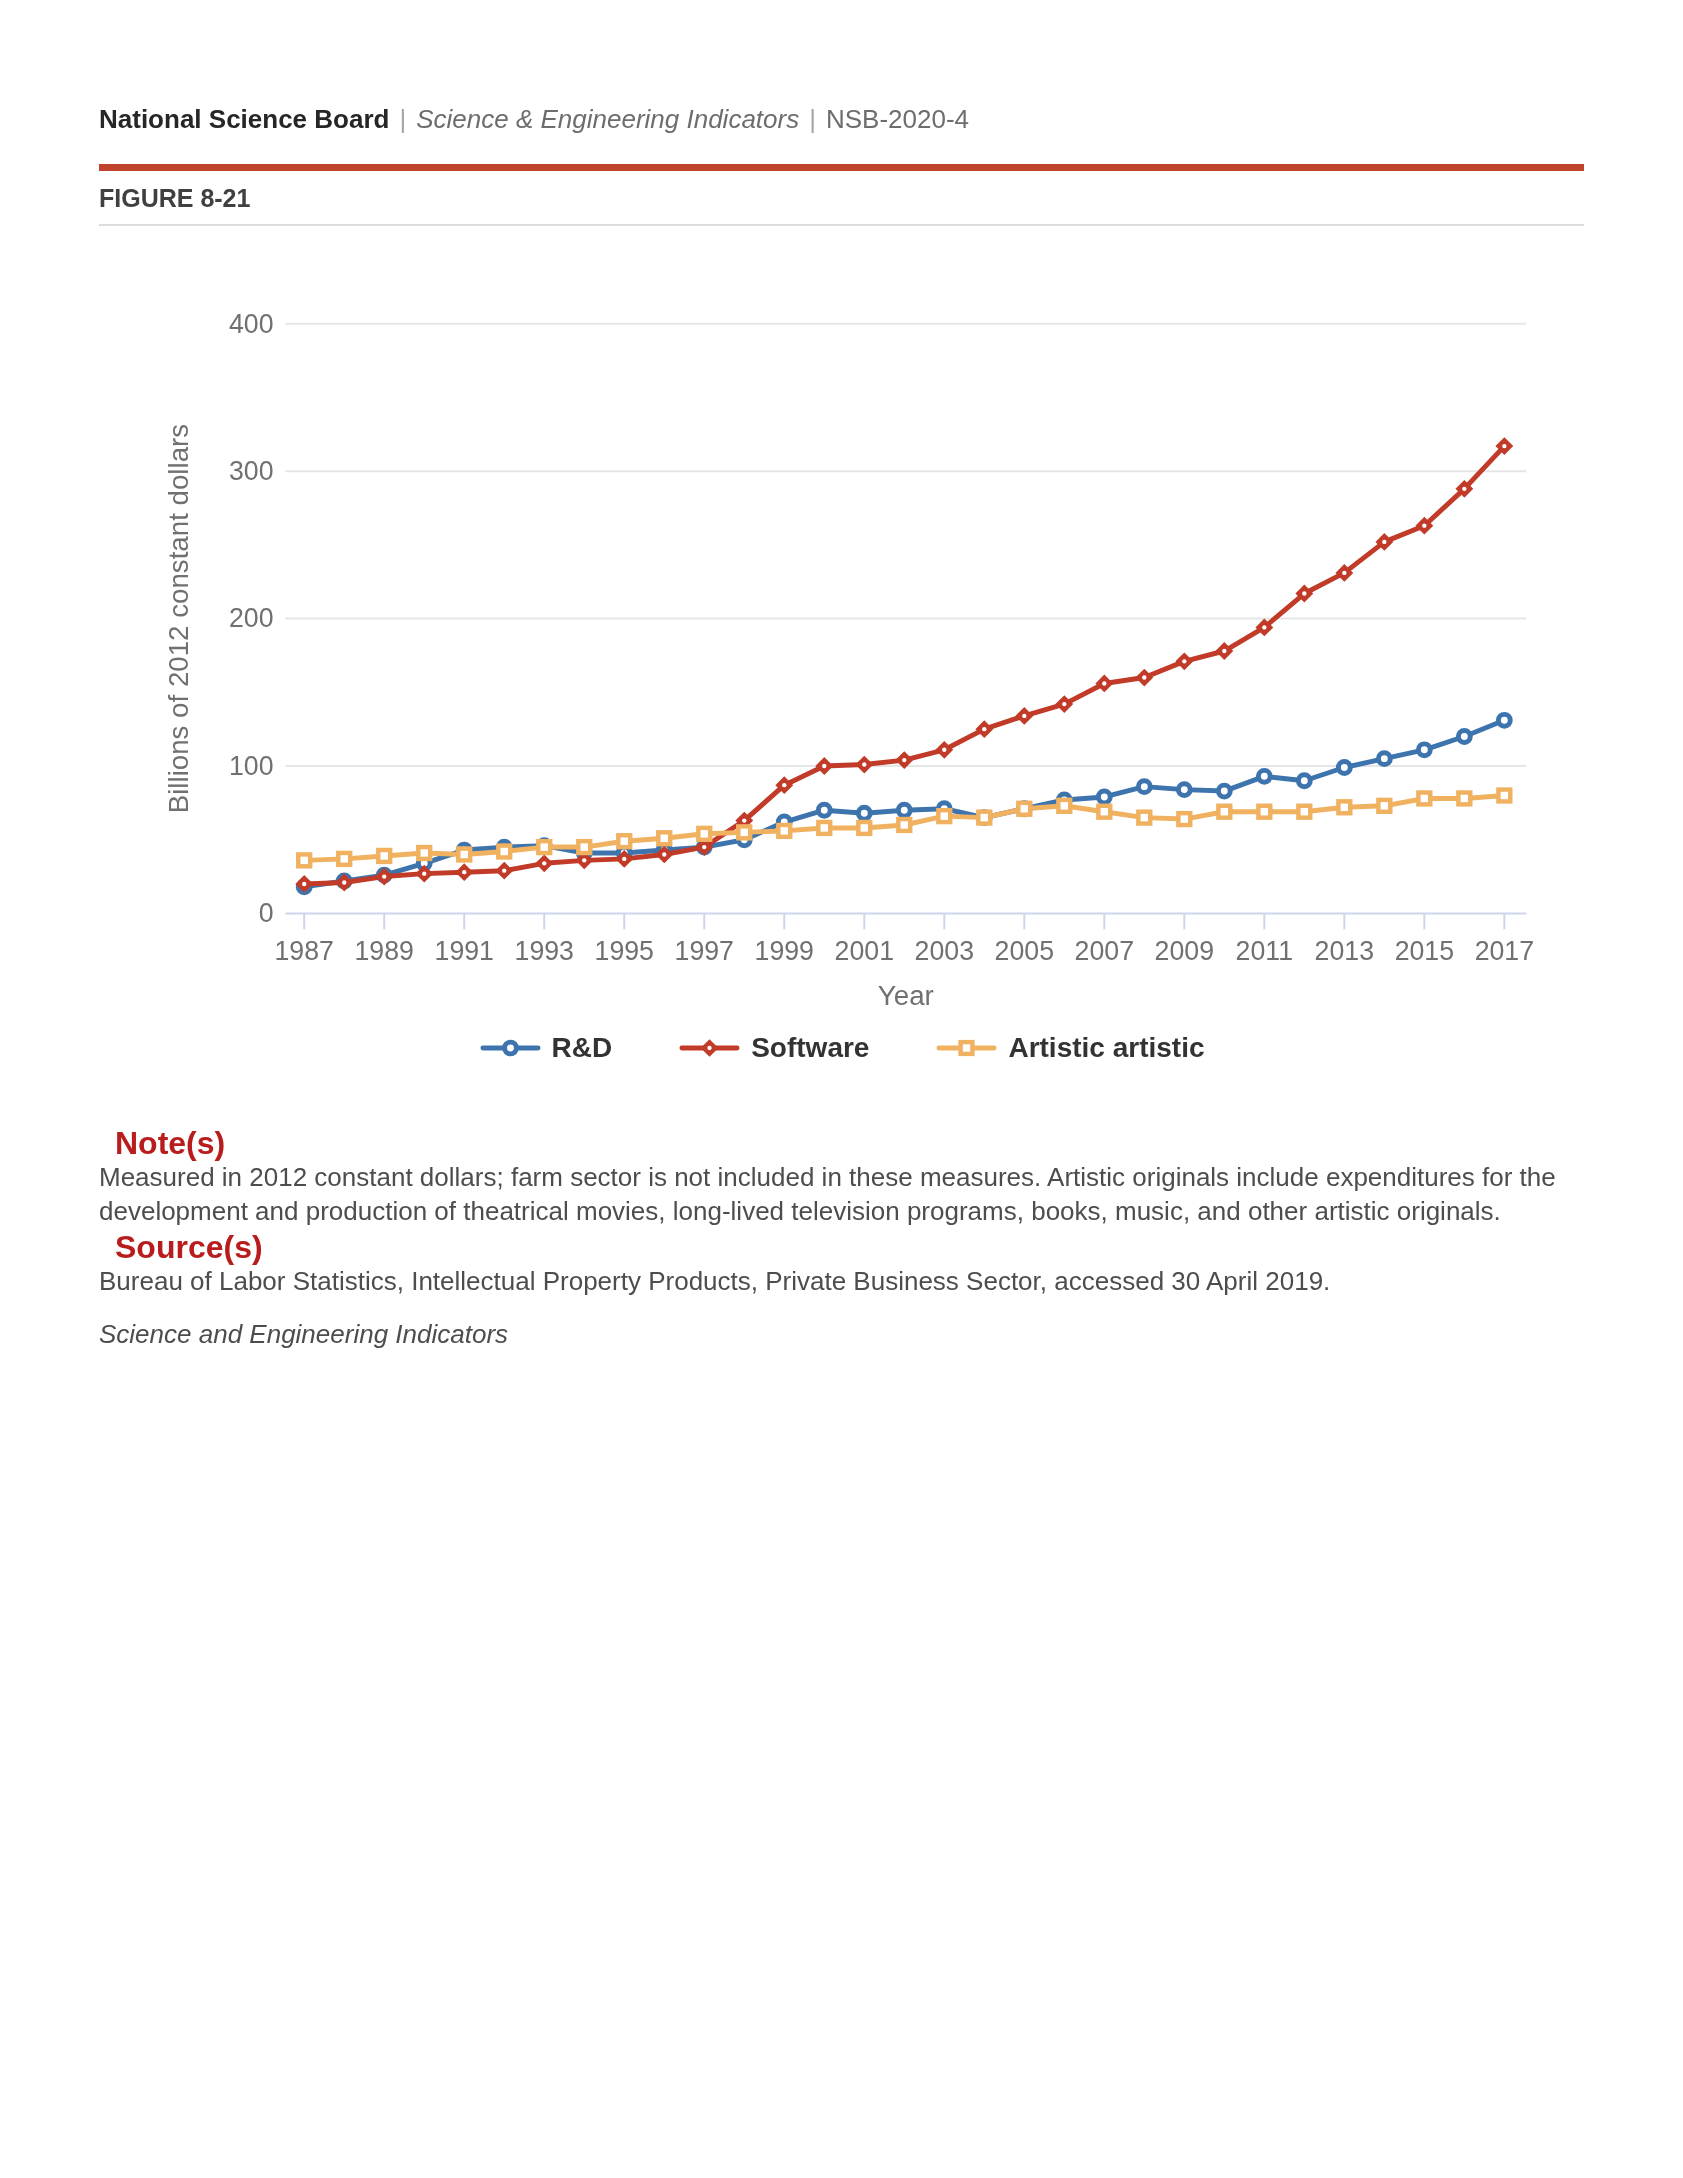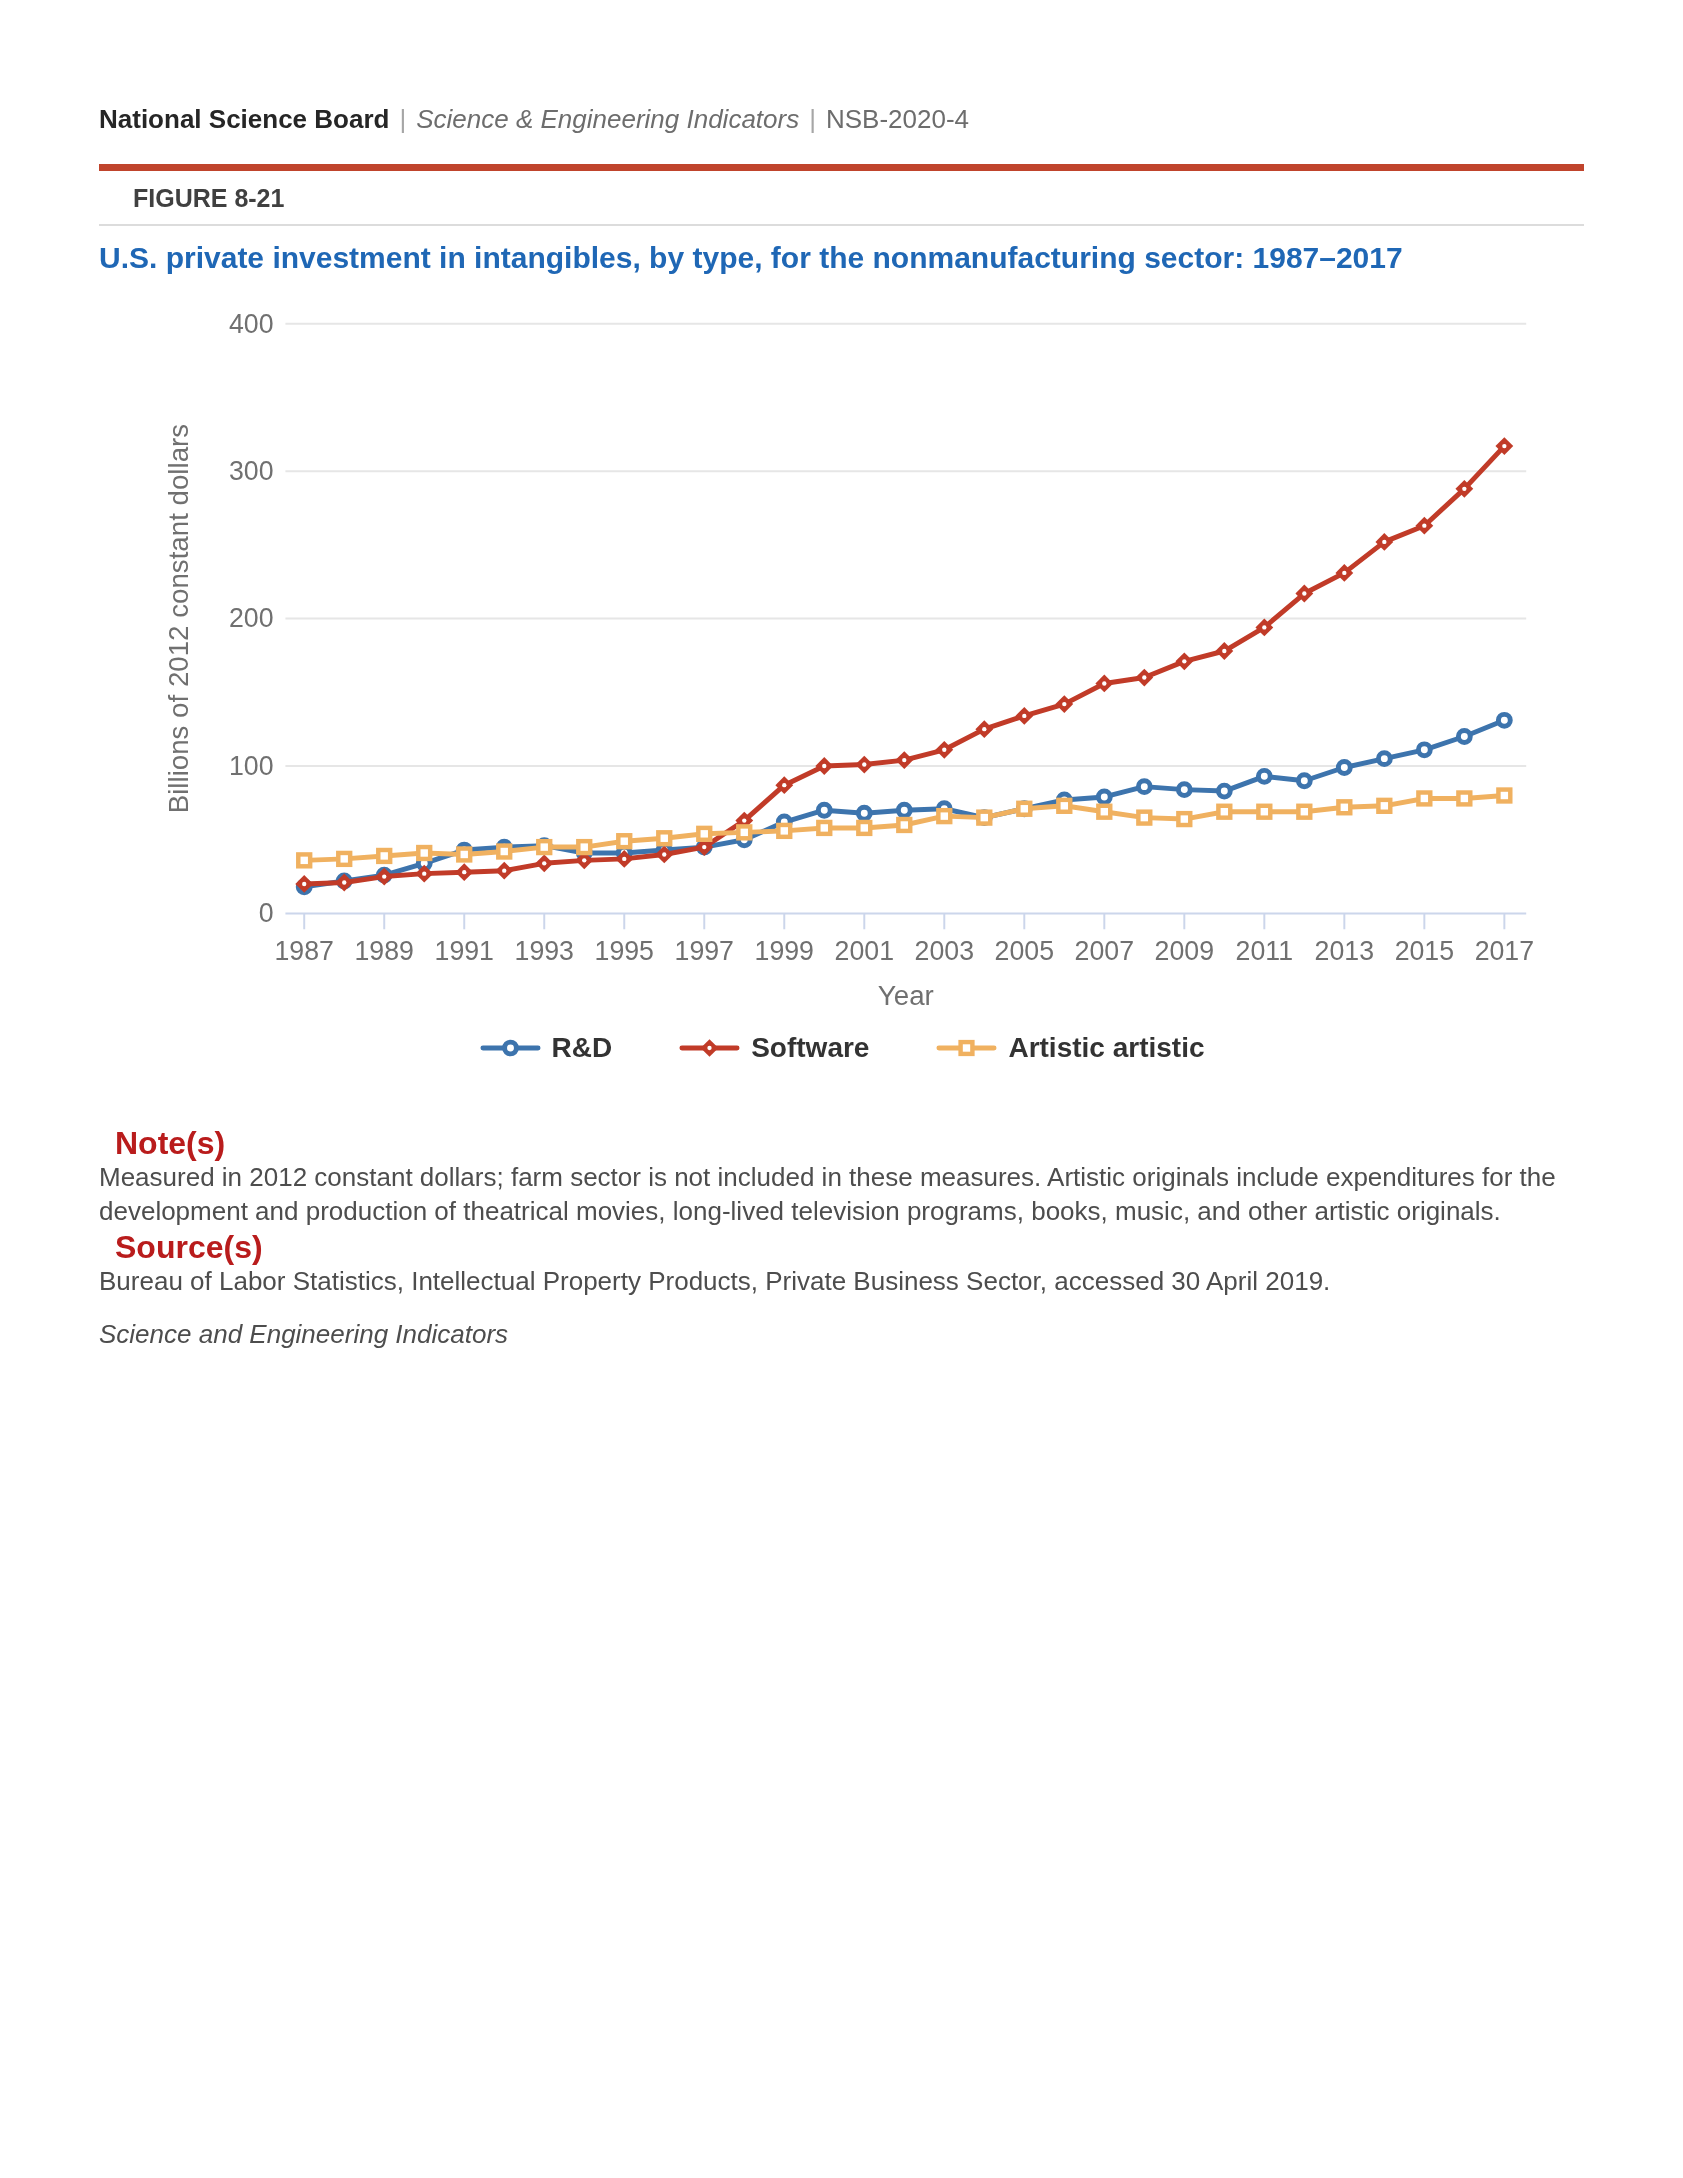--- a/index.html
+++ b/index.html
@@ -5,21 +5,21 @@
   html,body{margin:0;padding:0;background:#fff;}
   #page{position:relative;width:1683px;height:2178px;background:#fff;
         font-family:"Liberation Sans",sans-serif;overflow:hidden;border-radius:9px;}
   .abs{position:absolute;}
   
   #header-line{left:99px;top:104px;width:1485px;font-size:26px;color:#6d6d6d;white-space:nowrap;}
   #header-line .brand{font-weight:bold;color:#262626;}
   #header-line .pub{font-style:italic;color:#6d6d6d;}
   #header-line .sep{color:#a6a6a6;padding:0 10px;}
   #top-rule{left:99px;top:164px;width:1485px;height:7px;}
-  #figure-label{left:99px;top:184px;font-size:25px;font-weight:bold;color:#404040;margin-left:34px;}
+  #figure-label{left:99px;top:184px;font-size:25px;font-weight:bold;color:#404040;}
   #figure-divider{left:99px;top:224px;width:1485px;height:2px;background:#dcdcdc;}
   #chart-title{left:99px;top:241px;width:1485px;font-size:30px;font-weight:bold;}
   
   #chart-svg{left:0;top:297px;}
   
   #legend{left:99px;top:1032px;width:1485px;display:flex;justify-content:center;gap:66px;align-items:center;}
   .legend-item{display:flex;align-items:center;gap:10px;cursor:pointer;}
   .legend-item span{font-size:28px;font-weight:bold;color:#333;}
   
   .sect-head{left:115px;font-size:32px;font-weight:bold;color:#b91c1c;}
@@ -37,21 +37,20 @@
 
   <div class="abs" id="header-line">
     <span class="brand">National Science Board</span><span class="sep">|</span><span class="pub">Science &amp; Engineering Indicators</span><span class="sep">|</span><span>NSB-2020-4</span>
   </div>
 
   <div class="abs" id="top-rule" style="background: rgb(192, 68, 44);"></div>
 
   <div class="abs" id="figure-label">FIGURE 8-21</div>
   <div class="abs" id="figure-divider"></div>
 
-  <div class="abs" id="chart-title" style="color: rgb(31, 103, 181);">U.S. private investment in intangibles, by type, for the nonmanufacturing sector: 1987–2017</div>
 
   <svg class="abs" id="chart-svg" width="1683" height="752" viewBox="0 0 1700 760">
       <g>
         <line x1="288" x2="1542" y1="474" y2="474" stroke="#e6e6e6" stroke-width="2"></line>
         <line x1="288" x2="1542" y1="325" y2="325" stroke="#e6e6e6" stroke-width="2"></line>
         <line x1="288" x2="1542" y1="176" y2="176" stroke="#e6e6e6" stroke-width="2"></line>
         <line x1="288" x2="1542" y1="27" y2="27" stroke="#e6e6e6" stroke-width="2"></line>
       </g>
       <g font-size="27" fill="#707070" text-anchor="end" font-family="Liberation Sans, sans-serif">
         <text x="276" y="632">0</text>

